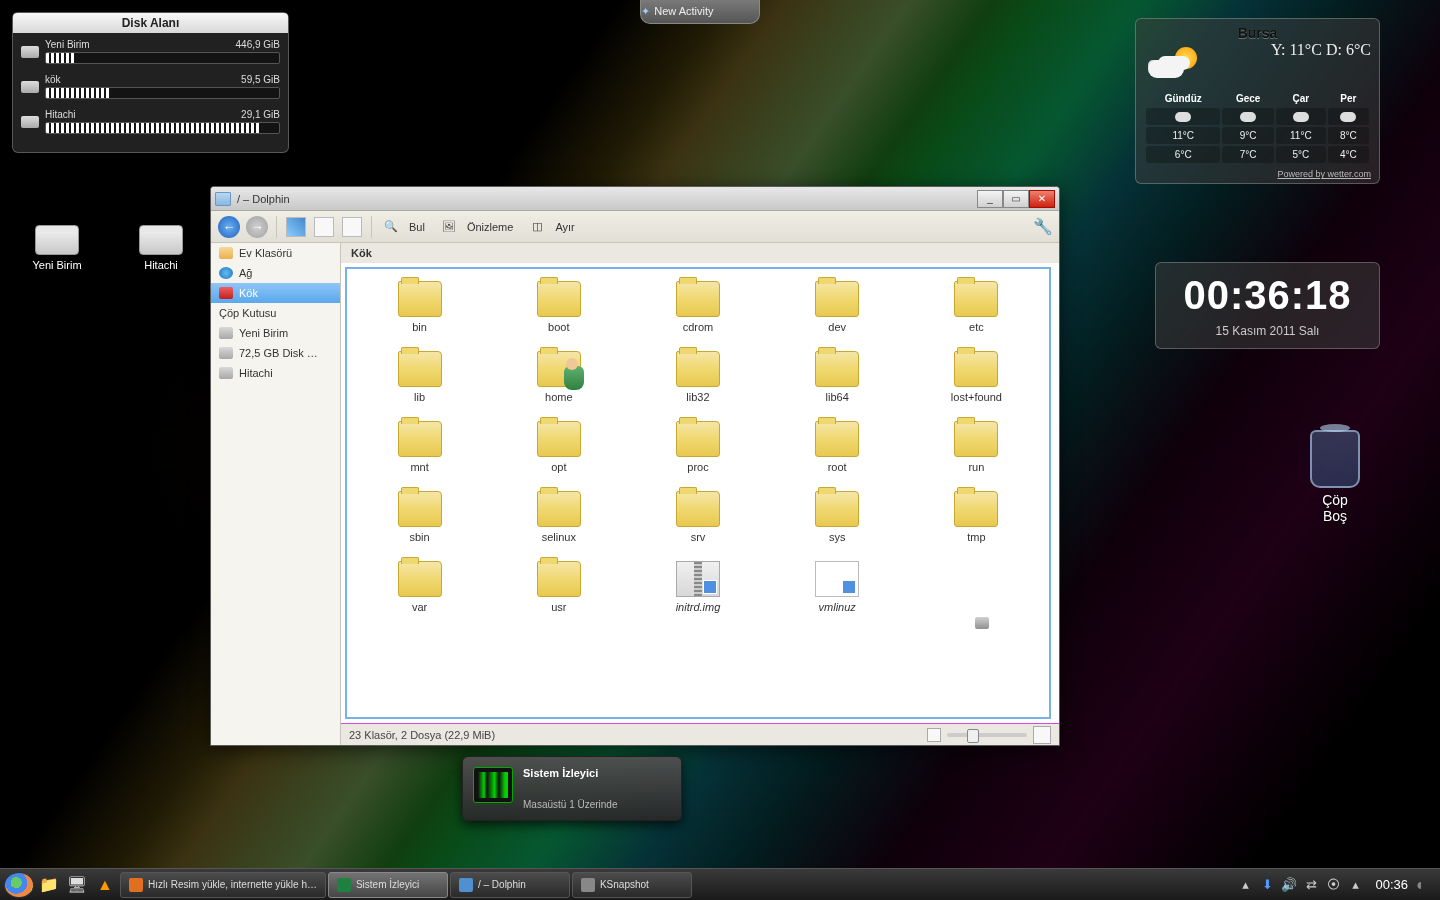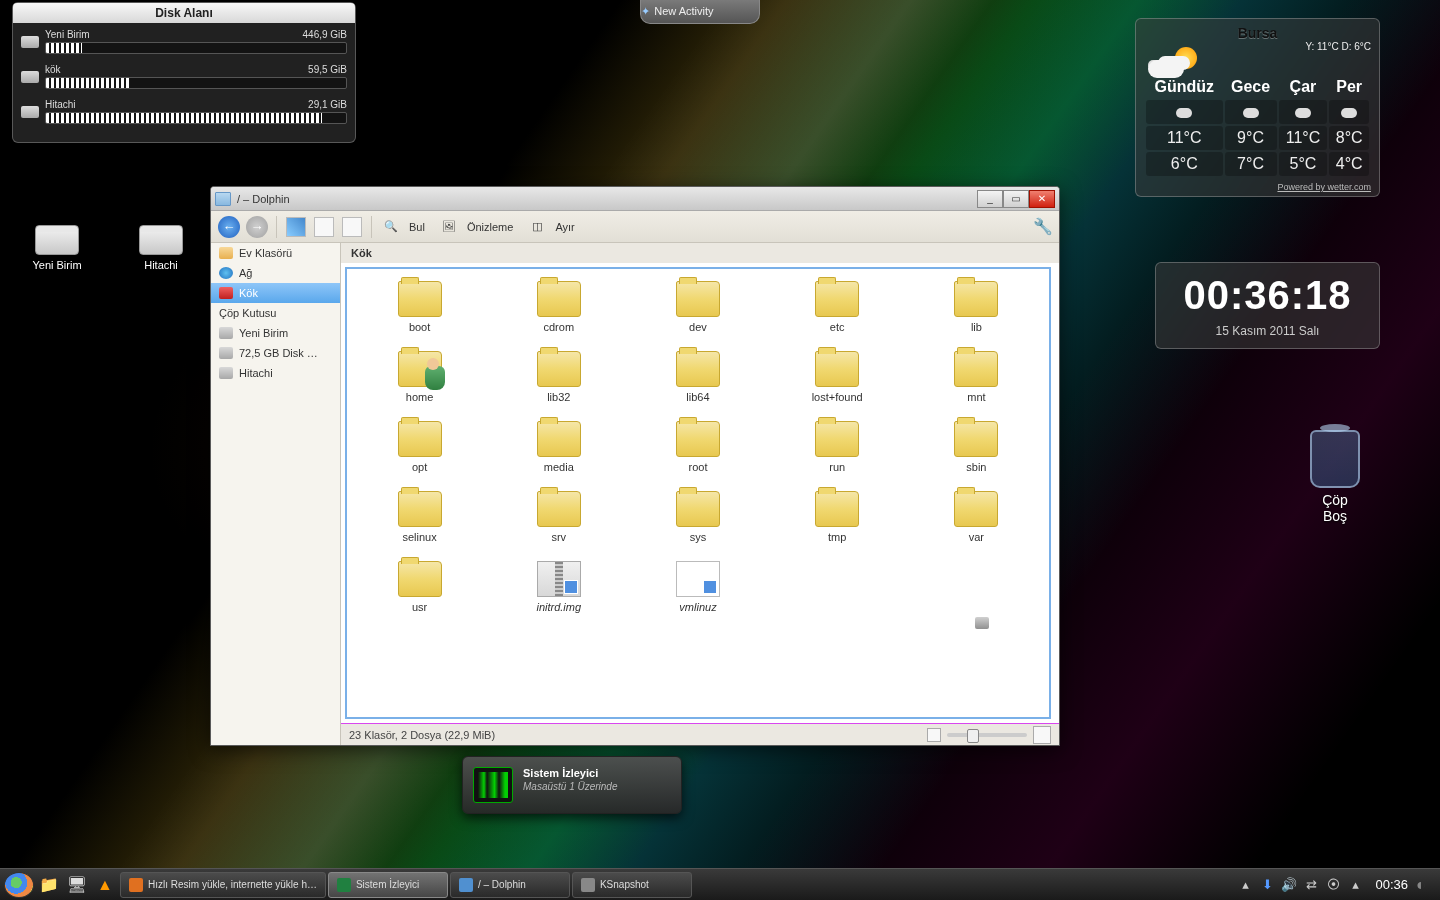--- a/index.html
+++ b/index.html
@@ -2,36 +2,36 @@
 <html><head>
 <meta charset="utf-8">
 <style>
 * { margin: 0; padding: 0; box-sizing: border-box; font-family: "Segoe UI", Tahoma, sans-serif; }
 body { width: 1440px; height: 900px; overflow: hidden; position: relative; background: #000; }
 .wallpaper { position: absolute; inset: 0; background: radial-gradient(ellipse at 40% 50%, rgba(120,60,0,0.25) 0%, rgba(0,0,0,0) 35%), linear-gradient(125deg, #000 0%, #000 30%, rgba(255,210,40,0.2) 38%, rgba(30,220,60,0.3) 50%, rgba(20,200,220,0.25) 60%, #000 72%, #000 100%); }
 .wallpaper::after { content:""; position:absolute; inset:0; background: linear-gradient(125deg, transparent 35%, rgba(255,255,255,0.12) 44%, transparent 48%, rgba(0,255,120,0.15) 55%, transparent 60%), linear-gradient(125deg, transparent 65%, rgba(255,0,180,0.12) 80%, transparent 90%); }
 
 
 .widget { position:absolute; background: rgba(60,60,60,0.55); border:1px solid rgba(255,255,255,0.25); border-radius:6px; color:#eee; font-size:11px; padding:8px; backdrop-filter: blur(2px); }
-.disk-widget { top:2px; left:12px; width:344px; }
+.disk-widget { top:12px; left:12px; width:277px; }
 .disk-widget .title { text-align:center; font-weight:600; font-size:12px; color:#222; background:linear-gradient(#f8f8f8,#d8d8d8); border-radius:4px 4px 0 0; margin:-8px -8px 6px; padding:3px; }
 .disk-row { display:flex; align-items:center; gap:6px; margin:4px 0 10px; }
 .disk-row .drv-icon { width:18px; height:12px; background:linear-gradient(#ddd,#aaa); border-radius:2px; flex:none; }
 .disk-row .info { flex:1; }
 .disk-row .nm { display:flex; justify-content:space-between; font-size:10px; color:#ddd; }
 .disk-row .bar { height:12px; background:rgba(0,0,0,0.4); border:1px solid #555; border-radius:2px; margin-top:2px; position:relative; overflow:hidden; }
 .disk-row .bar .segs { position:absolute; inset:0; background: repeating-linear-gradient(90deg,#fff 0 3px, transparent 3px 5px); }
 
 .new-activity { position:absolute; top:0; left:640px; width:120px; height:24px; background:linear-gradient(#7a7a7a,#555); border:1px solid #888; border-top:none; border-radius:0 0 10px 10px; color:#eee; font-size:11px; line-height:22px; }
 .new-activity::before { content:"✦"; color:#9cf; margin-right:4px; }
 
 .weather-widget { top:18px; right:60px; width:245px; padding:6px 8px 4px; }
 .weather-widget .city { text-align:center; font-weight:bold; font-size:14px; color:#111; text-shadow:0 1px 0 rgba(255,255,255,0.3); }
-.weather-widget .hi-lo { text-align:right; font-size:10px; color:#eee; }
-.weather-widget table { width:100%; border-collapse:separate; border-spacing:2px; font-size:16px; margin-top:22px; }
+.weather-widget .hi-lo { text-align:right; font-size:16px; color:#eee;font-family:Liberation Serif, serif; }
+.weather-widget table { width:100%; border-collapse:separate; border-spacing:2px; font-size:10px; margin-top:30px; }
 .weather-widget th { font-weight:bold; color:#fff; padding:2px; }
 .weather-widget td { text-align:center; background:rgba(0,0,0,0.25); border-radius:3px; padding:3px; color:#eee; }
 .weather-widget .pwr { text-align:right; font-size:9px; color:#bbb; margin-top:4px; text-decoration:underline; }
 .weather-widget .big-icon { position:absolute; top:26px; left:10px; width:55px; height:35px; }
 .sun { position:absolute; right:4px; top:2px; width:22px; height:22px; background:radial-gradient(circle,#ffdd55,#ff9900); border-radius:50%; }
 .cloud { position:absolute; left:2px; bottom:2px; width:36px; height:18px; background:#f4f4f4; border-radius:10px; box-shadow: 8px -6px 0 -2px #f4f4f4, -4px -4px 0 -4px #ddd; }
 
 .clock-widget { top:262px; right:60px; width:225px; text-align:center; padding:10px; }
 .clock-widget .time { font-size:40px; font-weight:bold; color:#fff; letter-spacing:1px; }
 .clock-widget .date { font-size:12px; color:#ccc; margin-top:6px; }
@@ -94,21 +94,21 @@
 .statusbar .zoom { display:flex; align-items:center; gap:6px; }
 .statusbar .zicon { width:14px; height:14px; border:1px solid #aaa; background:#f8f8f8; }
 .statusbar .slider { width:80px; height:4px; background:#ccc; border-radius:2px; position:relative; }
 .statusbar .slider::after { content:""; position:absolute; left:20px; top:-4px; width:10px; height:12px; background:#f0f0f0; border:1px solid #888; border-radius:2px; }
 
 
 .popup { position:absolute; top:756px; left:462px; width:220px; background:linear-gradient(rgba(80,80,80,0.95),rgba(40,40,40,0.95)); border:1px solid #222; border-radius:6px; padding:10px; display:flex; gap:10px; box-shadow:0 4px 12px rgba(0,0,0,0.7); color:#fff; font-size:11px; }
 .popup .pico { width:40px; height:36px; background:#111; border:1px solid #0a0; border-radius:3px; position:relative; overflow:hidden; }
 .popup .pico::after { content:""; position:absolute; inset:4px; background:linear-gradient(90deg,transparent 0%,#0f0 20%,transparent 30%,#0f0 55%,transparent 70%,#0f0 90%); opacity:0.8; }
 .popup .ptxt .t1 { font-weight:bold; color:#fff; }
-.popup .ptxt .t2 { color:#bbb; font-size:10px; margin-top:2px;font-style:italic; }
+.popup .ptxt .t2 { color:#bbb; font-size:10px; margin-top:20px; }
 
 
 .taskbar { position:absolute; bottom:0; left:0; right:0; height:32px; background:linear-gradient(#3a3a3a,#1a1a1a); border-top:1px solid #555; display:flex; align-items:center; padding:0 4px; gap:2px; font-size:11px; color:#ddd; }
 .start { width:30px; height:26px; background:radial-gradient(circle at 40% 40%, #6c6 0 25%, #48e 25% 50%, #e84 50% 75%, #ec4 75% 100%); border-radius:50%; border:1px solid #333; }
 .launcher { width:26px; height:26px; display:flex; align-items:center; justify-content:center; font-size:16px; }
 .task { height:26px; padding:0 8px; background:linear-gradient(rgba(90,90,90,0.6),rgba(50,50,50,0.6)); border:1px solid #555; border-radius:3px; display:flex; align-items:center; gap:5px; min-width:120px; max-width:240px; font-size:10px; color:#ddd; overflow:hidden; white-space:nowrap; }
 .task.active { background:linear-gradient(rgba(130,130,130,0.8),rgba(80,80,80,0.8)); border-color:#888; }
 .task .tic { width:14px; height:14px; flex:none; }
 .spacer { flex:1; }
 .tray { display:flex; align-items:center; gap:6px; padding:0 4px; }
@@ -290,20 +290,24 @@
         <div class="item ">
        <div class="pic vol"></div>
        <span>Hitachi</span>
      </div>
       </div>
     <div class="main">
       <div class="pathbar">Kök</div>
       <div class="iconview" id="iconview">
           <div class="fitem ">
        <div class="fico folder-ico"></div>
+       <div class="nm">bin</div>
+     </div>
+          <div class="fitem ">
+       <div class="fico folder-ico"></div>
        <div class="nm">boot</div>
      </div>
           <div class="fitem ">
        <div class="fico folder-ico"></div>
        <div class="nm">cdrom</div>
      </div>
           <div class="fitem ">
        <div class="fico folder-ico"></div>
        <div class="nm">dev</div>
      </div>
@@ -336,21 +340,21 @@
           <div class="fitem ">
        <div class="fico folder-ico"></div>
        <div class="nm">mnt</div>
      </div>
           <div class="fitem ">
        <div class="fico folder-ico"></div>
        <div class="nm">opt</div>
      </div>
           <div class="fitem ">
        <div class="fico folder-ico"></div>
-       <div class="nm">media</div>
+       <div class="nm">proc</div>
      </div>
           <div class="fitem ">
        <div class="fico folder-ico"></div>
        <div class="nm">root</div>
      </div>
           <div class="fitem ">
        <div class="fico folder-ico"></div>
        <div class="nm">run</div>
      </div>
           <div class="fitem ">

